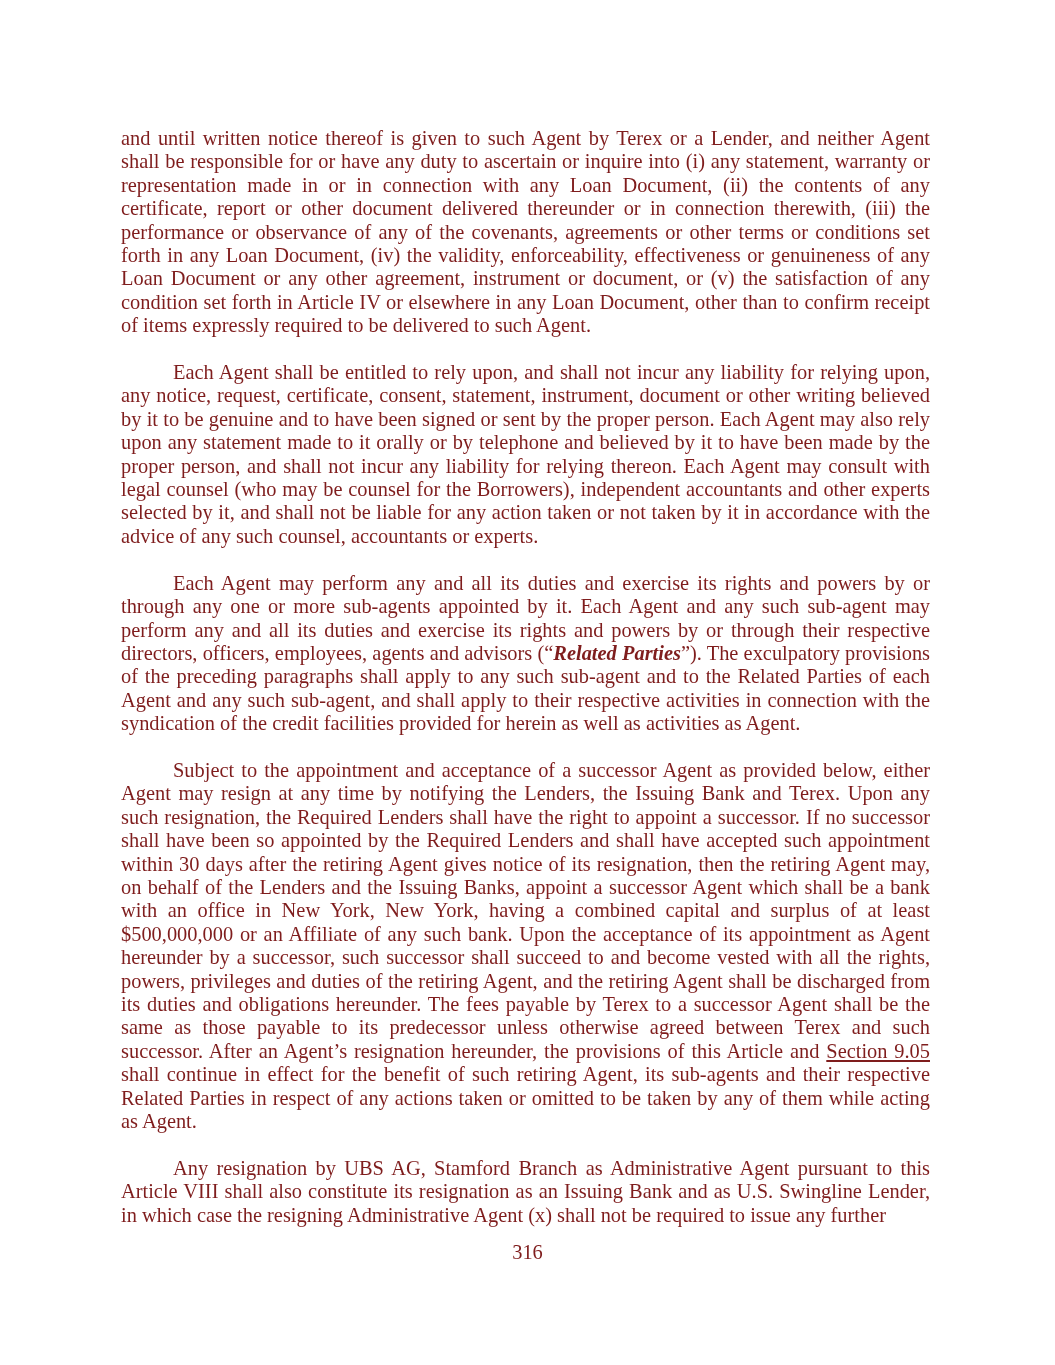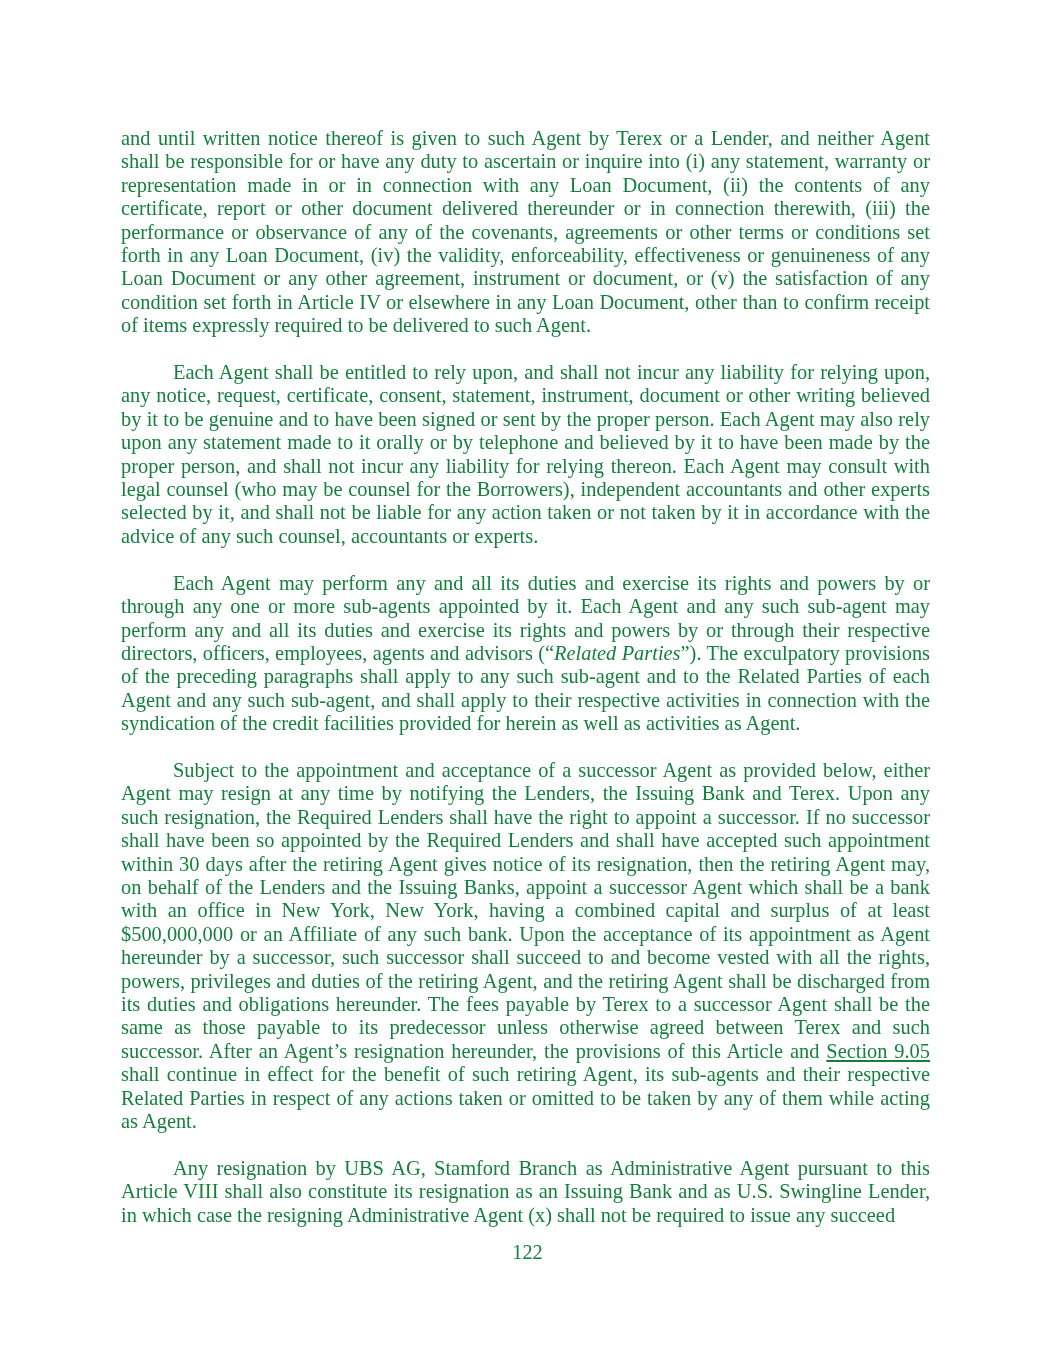--- a/index.html
+++ b/index.html
@@ -11,35 +11,35 @@
     width: 1055px;
     height: 1365px;
     overflow: hidden;
   }
   .page {
     position: relative;
     box-sizing: border-box;
     width: 1055px;
     height: 1365px;
     background: #ffffff;
-    color: #15803d;
+    color: #7f1d1d;
     font-family: "Liberation Serif", "DejaVu Serif", serif;
     font-size: 20.4px;
     line-height: 23.4px;
     padding: 127px 125px 0 121px;
   }
   .body-text p.para {
     margin: 0 0 23.4px 0;
     text-align: justify;
   }
   .body-text p.para.indent {
     text-indent: 52px;
   }
   .seg-bold-italic {
-    font-weight: normal;
+    font-weight: bold;
     font-style: italic;
   }
   .seg-underline {
     text-decoration: underline;
     margin-top: 10px;
   }
   .page-number {
     position: absolute;
     top: 1241px;
     left: 0;
@@ -51,16 +51,16 @@
 </style>
 </head>
 <body>
 
 <div class="page">
   <main class="body-text" id="doc-body">
       <p class="para"><span>and until written notice thereof is given to such Agent by Terex or a Lender, and neither Agent shall be responsible for or have any duty to ascertain or inquire into (i) any statement, warranty or representation made in or in connection with any Loan Document, (ii) the contents of any certificate, report or other document delivered thereunder or in connection therewith, (iii) the performance or observance of any of the covenants, agreements or other terms or conditions set forth in any Loan Document, (iv) the validity, enforceability, effectiveness or genuineness of any Loan Document or any other agreement, instrument or document, or (v) the satisfaction of any condition set forth in Article IV or elsewhere in any Loan Document, other than to confirm receipt of items expressly required to be delivered to such Agent.</span></p>
       <p class="para indent"><span>Each Agent shall be entitled to rely upon, and shall not incur any liability for relying upon, any notice, request, certificate, consent, statement, instrument, document or other writing believed by it to be genuine and to have been signed or sent by the proper person. Each Agent may also rely upon any statement made to it orally or by telephone and believed by it to have been made by the proper person, and shall not incur any liability for relying thereon. Each Agent may consult with legal counsel (who may be counsel for the Borrowers), independent accountants and other experts selected by it, and shall not be liable for any action taken or not taken by it in accordance with the advice of any such counsel, accountants or experts.</span></p>
       <p class="para indent"><span>Each Agent may perform any and all its duties and exercise its rights and powers by or through any one or more sub-agents appointed by it. Each Agent and any such sub-agent may perform any and all its duties and exercise its rights and powers by or through their respective directors, officers, employees, agents and advisors (“</span><span class="seg-bold-italic">Related Parties</span><span>”). The exculpatory provisions of the preceding paragraphs shall apply to any such sub-agent and to the Related Parties of each Agent and any such sub-agent, and shall apply to their respective activities in connection with the syndication of the credit facilities provided for herein as well as activities as Agent.</span></p>
       <p class="para indent"><span>Subject to the appointment and acceptance of a successor Agent as provided below, either Agent may resign at any time by notifying the Lenders, the Issuing Bank and Terex. Upon any such resignation, the Required Lenders shall have the right to appoint a successor. If no successor shall have been so appointed by the Required Lenders and shall have accepted such appointment within 30 days after the retiring Agent gives notice of its resignation, then the retiring Agent may, on behalf of the Lenders and the Issuing Banks, appoint a successor Agent which shall be a bank with an office in New York, New York, having a combined capital and surplus of at least $500,000,000 or an Affiliate of any such bank. Upon the acceptance of its appointment as Agent hereunder by a successor, such successor shall succeed to and become vested with all the rights, powers, privileges and duties of the retiring Agent, and the retiring Agent shall be discharged from its duties and obligations hereunder. The fees payable by Terex to a successor Agent shall be the same as those payable to its predecessor unless otherwise agreed between Terex and such successor. After an Agent’s resignation hereunder, the provisions of this Article and </span><span class="seg-underline">Section 9.05</span><span> shall continue in effect for the benefit of such retiring Agent, its sub-agents and their respective Related Parties in respect of any actions taken or omitted to be taken by any of them while acting as Agent.</span></p>
-      <p class="para indent"><span>Any resignation by UBS AG, Stamford Branch as Administrative Agent pursuant to this Article VIII shall also constitute its resignation as an Issuing Bank and as U.S. Swingline Lender, in which case the resigning Administrative Agent (x) shall not be required to issue any succeed</span></p>
+      <p class="para indent"><span>Any resignation by UBS AG, Stamford Branch as Administrative Agent pursuant to this Article VIII shall also constitute its resignation as an Issuing Bank and as U.S. Swingline Lender, in which case the resigning Administrative Agent (x) shall not be required to issue any further</span></p>
     </main>
-  <div class="page-number">122</div>
+  <div class="page-number">316</div>
 </div>
 
 </body></html>

